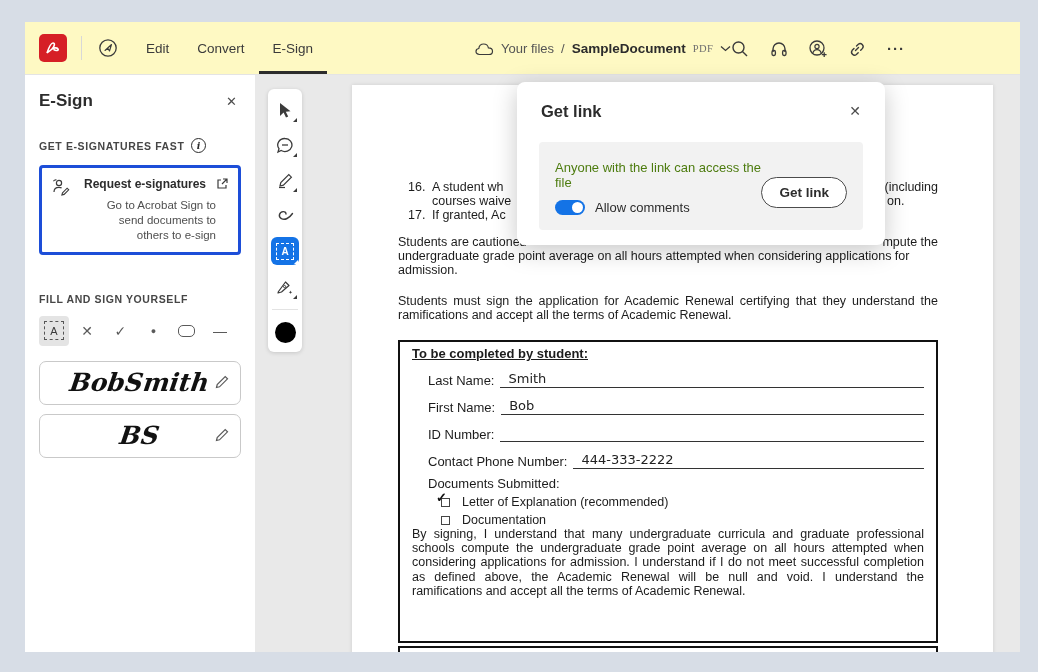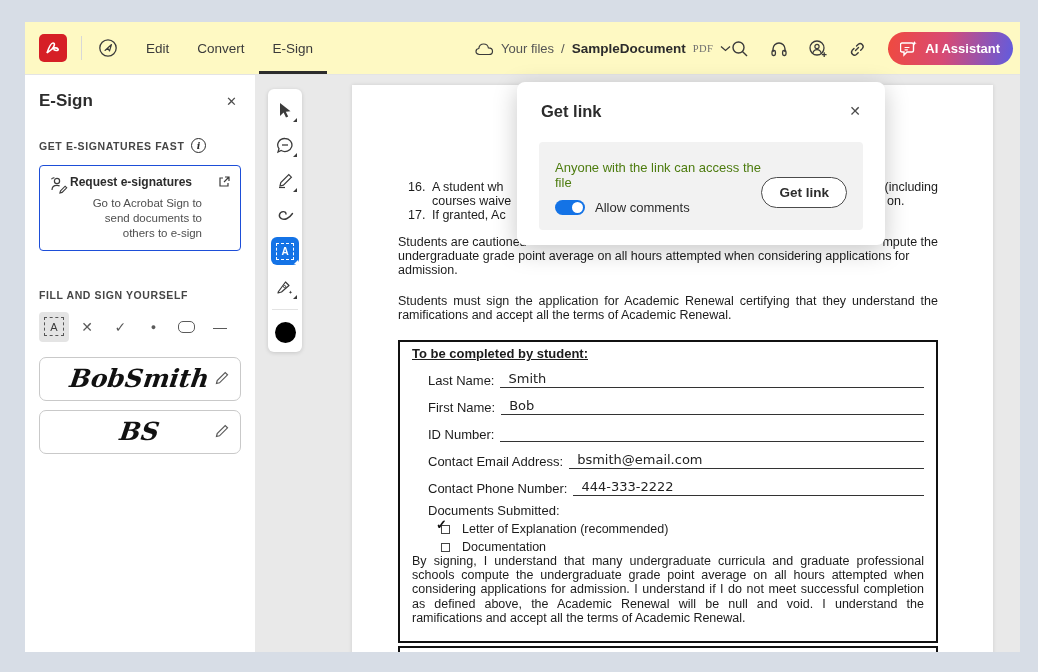--- a/index.html
+++ b/index.html
@@ -27,21 +27,21 @@
   
   .content { position:relative; height:577px; }
 
   
   .sidebar { position:absolute; left:0; top:0; width:230px; height:100%; background:#fff; padding:0 14px; }
   .sb-head { margin-top:16px; display:flex; align-items:center; justify-content:space-between; }
   .sb-title { font-size:17px; font-weight:700; color:#2c2c2c; }
   .sb-close { font-size:13px; color:#4b4b4b; padding:2px 4px; }
   .sb-section { margin-top:27px; font-size:10.5px; letter-spacing:.6px; color:#464646; font-weight:700; display:flex; align-items:center; gap:7px; }
   .info-circle { width:15px; height:15px; border:1.4px solid #2c2c2c; border-radius:50%; display:inline-flex; align-items:center; justify-content:center; font-size:9.5px; font-weight:700; font-style:italic; color:#2c2c2c; font-family:"DejaVu Serif", serif; }
-  .req-card { margin-top:12px; border:1px solid #1d4ed8; border-radius:4px; padding:9px 9px 9px 8px; display:flex; gap:0; }
+  .req-card { margin-top:12px; border:3px solid #1d4ed8; border-radius:4px; padding:9px 9px 9px 8px; display:flex; gap:12px; }
   .req-body { flex:1; }
   .req-title-row { display:flex; justify-content:space-between; align-items:flex-start; }
   .req-title { font-size:12px; font-weight:700; color:#2c2c2c; }
   .req-desc { font-size:11.5px; color:#4f4f4f; line-height:1.3; margin-top:7px; width:132px;text-align:right; }
   .fill-row { margin-top:11px; display:flex; align-items:center; justify-content:space-between; padding-right:6px; }
   .ft { width:30px; height:30px; display:flex; align-items:center; justify-content:center; color:#5a5a5a; font-size:14px; border-radius:4px; }
   .ft.sel { background:#e4e4e4; }
   .dash-a { width:20px; height:19px; border:1px dashed #555; display:flex; align-items:center; justify-content:center; font-size:11px; color:#3b3b3b; }
   .ft-oval { width:17px; height:12px; border:1.5px solid #5a5a5a; border-radius:5px; }
   .sig-box { margin-top:15px; height:44px; border:1px solid #c9c9c9; border-radius:7px; display:flex; align-items:center; justify-content:center; position:relative; }
@@ -173,30 +173,20 @@
       <div class="icon-btn">
         <svg width="20" height="20" viewBox="0 0 20 20">
             <path d="M8.5 11.5 L11.5 8.5 M7 9.5 L5.2 11.3 a3 3 0 0 0 4.2 4.2 L11.2 13.7 M9.5 7 L11.3 5.2 a3 3 0 0 1 4.2 4.2 L13.7 11.2" fill="none" stroke="#3b3b3b" stroke-width="1.4" stroke-linecap="round"></path>
           </svg>
       </div>
       <div class="icon-btn dots">
           <span>···</span>
         </div>
     </div>
 
-    <button class="ai-btn">
-      <span>
-        <svg width="18" height="17" viewBox="0 0 18 17">
-            <path d="M2 3 h10 a1.5 1.5 0 0 1 1.5 1.5 v6 a1.5 1.5 0 0 1 -1.5 1.5 h-5 l-3 3 v-3 h-2 a1.5 1.5 0 0 1 -1.5 -1.5 v-6 A1.5 1.5 0 0 1 2 3 Z" fill="none" stroke="#fff" stroke-width="1.4"></path>
-            <path d="M5 7.5 h4 M5 9.8 h2.4" stroke="#fff" stroke-width="1.2" stroke-linecap="round"></path>
-            <path d="M14.5 1 l.6 1.6 1.6.6 -1.6.6 -.6 1.6 -.6 -1.6 -1.6 -.6 1.6 -.6 Z" fill="#fff"></path>
-          </svg>
-      </span>
-      <span>AI Assistant</span>
-    </button>
   </header>
 
   <div class="content">
 
     <aside class="sidebar">
       <div class="sb-head">
         <span class="sb-title">E-Sign</span>
         <span class="sb-close">✕</span>
       </div>
       <div class="sb-section">
@@ -355,26 +345,20 @@
               <span class="field-value">Bob</span>
             </span>
         </div>
         <div class="field-row">
           <span class="field-label">ID Number:</span>
           <span class="field-line">
               <span class="field-value"></span>
             </span>
         </div>
         <div class="field-row">
-          <span class="field-label">Contact Email Address:</span>
-          <span class="field-line">
-              <span class="field-value">bsmith@email.com</span>
-            </span>
-        </div>
-        <div class="field-row">
           <span class="field-label">Contact Phone Number:</span>
           <span class="field-line">
               <span class="field-value">444-333-2222</span>
             </span>
         </div>
 
         <div class="docs-label">Documents Submitted:</div>
         <div class="cb-row">
           <span class="cbwrap">
               <span class="cb"></span>

